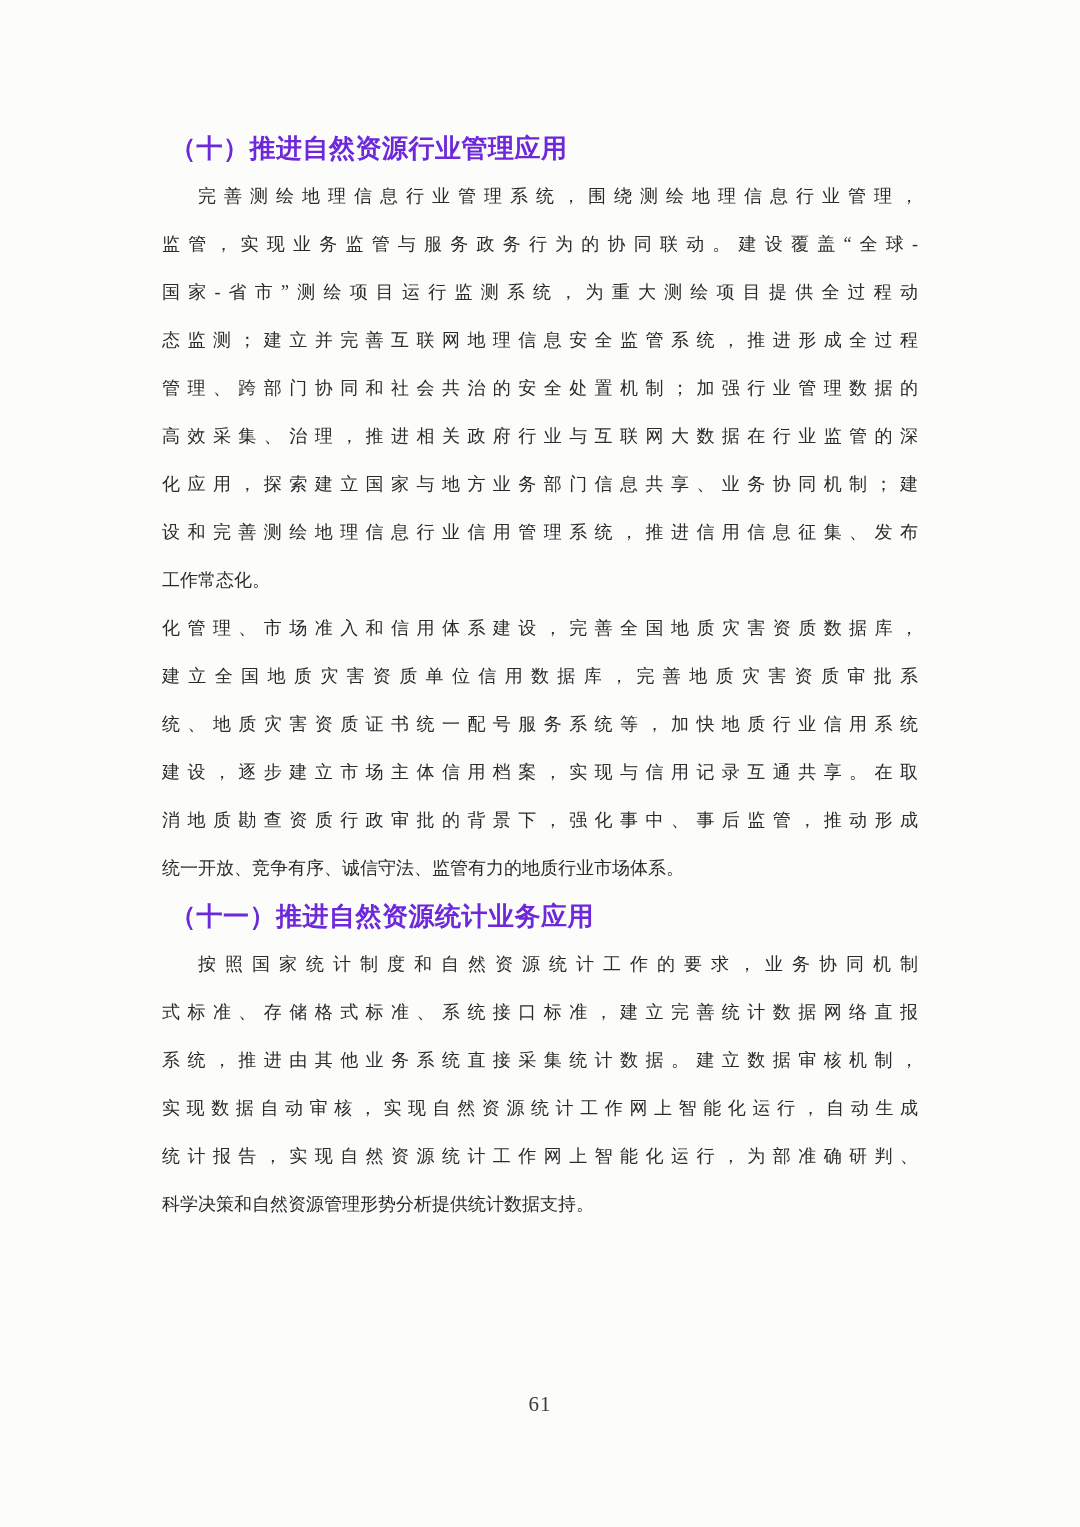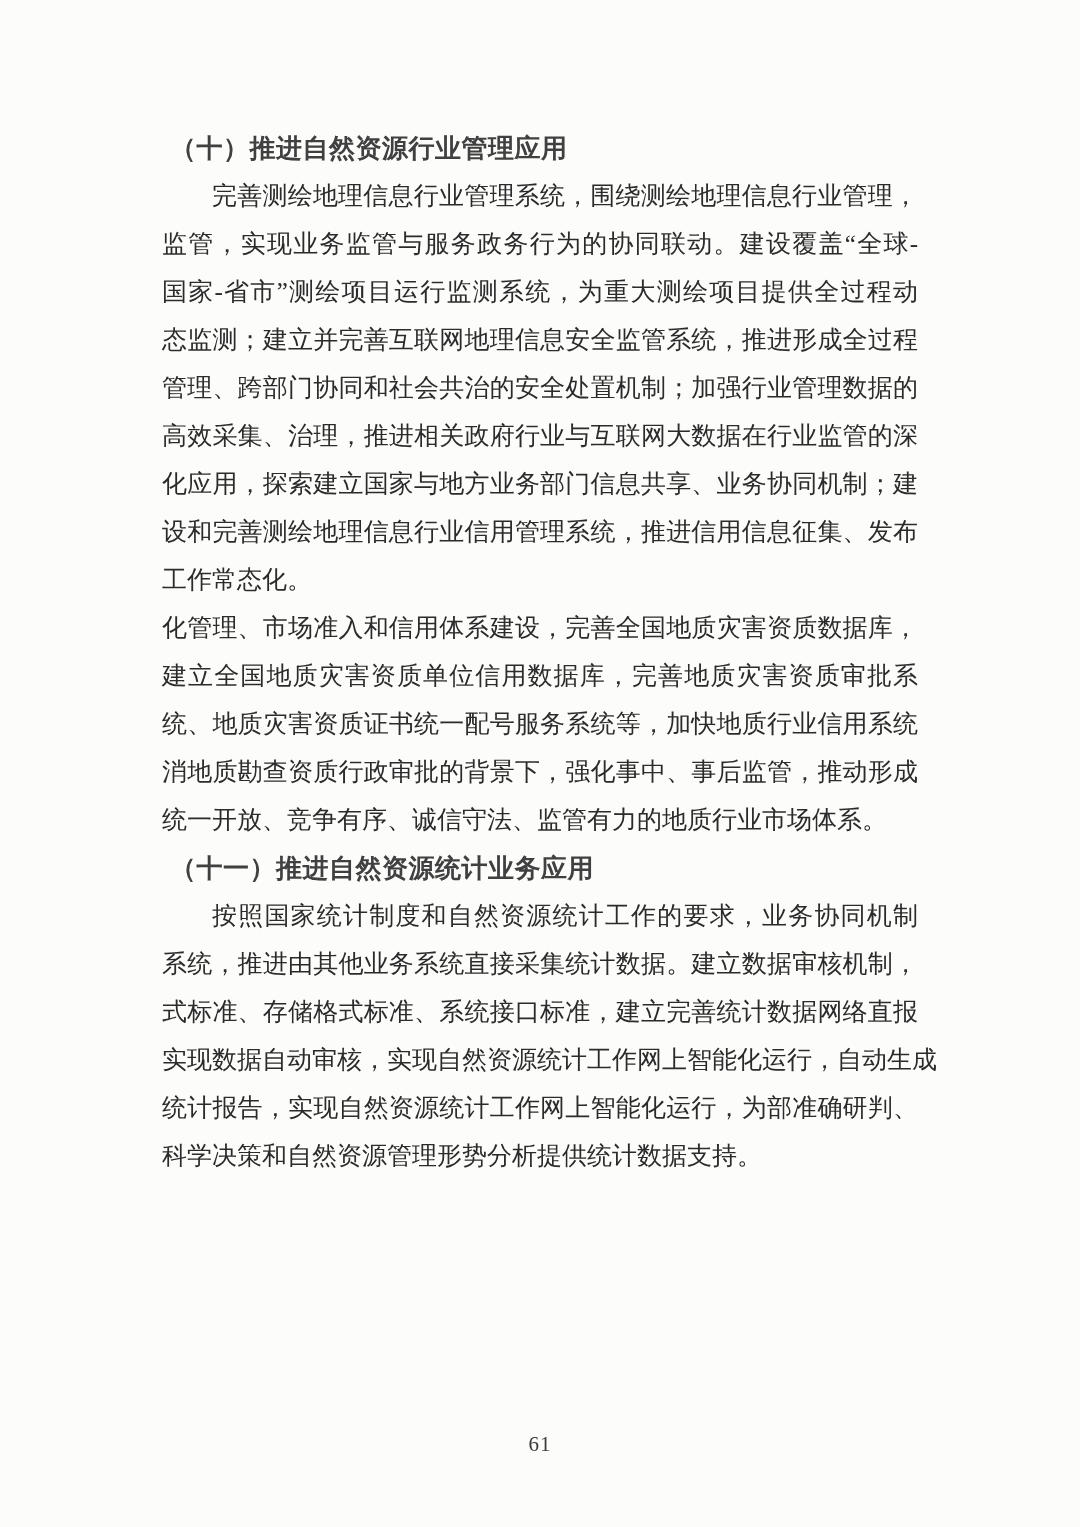--- a/index.html
+++ b/index.html
@@ -24,52 +24,51 @@
   }
   .section-heading {
     height: 48px;
     line-height: 48px;
     margin: 0;
     padding-left: 8px;
     font-family: "Liberation Sans", "DejaVu Sans", sans-serif;
     font-weight: bold;
     font-size: 26px;
     letter-spacing: 0.5px;
-    color: #404040;
+    color: #6d28d9;
     white-space: nowrap;
   }
   .para {
     margin: 0;
     padding: 0;
   }
   .line {
     height: 48px;
     line-height: 48px;
-    font-size: 25px;
+    font-size: 18px;
     text-align: justify;
     text-align-last: justify;
     text-justify: inter-character;
     white-space: nowrap;
   }
   .line.first {
     text-indent: 2em;
   }
   .line.last {
     text-align-last: left;
   }
   .page-number {
     position: absolute;
     left: 0;
     right: 0;
     top: 1392px;
     text-align: center;
     font-size: 21px;
     color: #3a3a3a;
     letter-spacing: 1px;
-    margin-top: 40px;
   }
 </style>
 </head>
 <body>
 
 <div class="page">
   <div class="content">
 
     <h2 class="section-heading">（十）推进自然资源行业管理应用</h2>
 
@@ -82,30 +81,31 @@
       <div class="line">高效采集、治理，推进相关政府行业与互联网大数据在行业监管的深</div>
       <div class="line">化应用，探索建立国家与地方业务部门信息共享、业务协同机制；建</div>
       <div class="line">设和完善测绘地理信息行业信用管理系统，推进信用信息征集、发布</div>
       <div class="line last">工作常态化。</div>
     </div>
 
     <div class="para">
       <div class="line">化管理、市场准入和信用体系建设，完善全国地质灾害资质数据库，</div>
       <div class="line">建立全国地质灾害资质单位信用数据库，完善地质灾害资质审批系</div>
       <div class="line">统、地质灾害资质证书统一配号服务系统等，加快地质行业信用系统</div>
+      <div class="line">建设，逐步建立市场主体信用档案，实现与信用记录互通共享。在取</div>
       <div class="line">消地质勘查资质行政审批的背景下，强化事中、事后监管，推动形成</div>
       <div class="line last">统一开放、竞争有序、诚信守法、监管有力的地质行业市场体系。</div>
     </div>
 
     <h2 class="section-heading">（十一）推进自然资源统计业务应用</h2>
 
     <div class="para">
       <div class="line first">按照国家统计制度和自然资源统计工作的要求，业务协同机制</div>
+      <div class="line">式标准、存储格式标准、系统接口标准，建立完善统计数据网络直报</div>
       <div class="line">系统，推进由其他业务系统直接采集统计数据。建立数据审核机制，</div>
-      <div class="line">式标准、存储格式标准、系统接口标准，建立完善统计数据网络直报</div>
       <div class="line">实现数据自动审核，实现自然资源统计工作网上智能化运行，自动生成</div>
       <div class="line">统计报告，实现自然资源统计工作网上智能化运行，为部准确研判、</div>
       <div class="line last">科学决策和自然资源管理形势分析提供统计数据支持。</div>
     </div>
 
   </div>
 
   <div class="page-number">61</div>
 </div>
 

